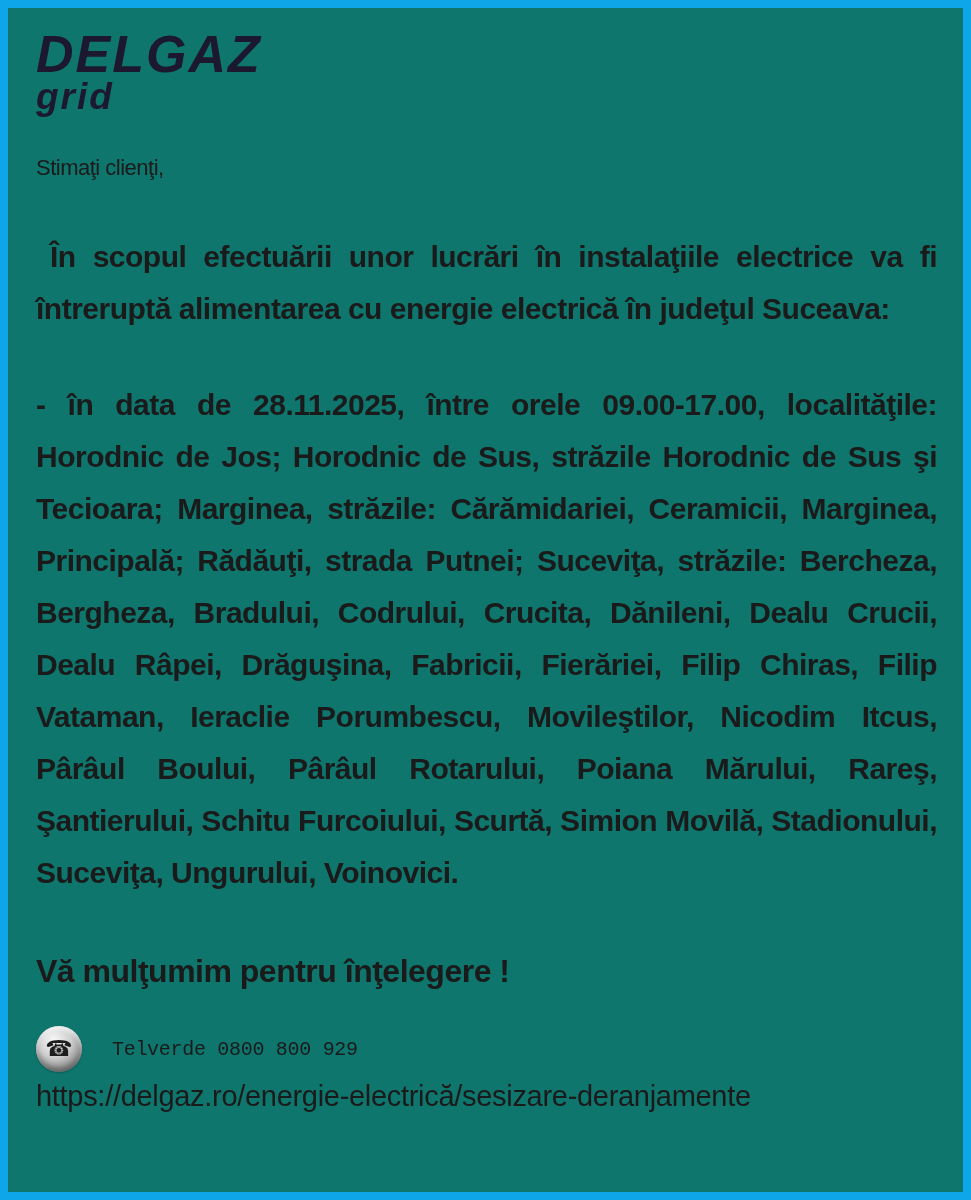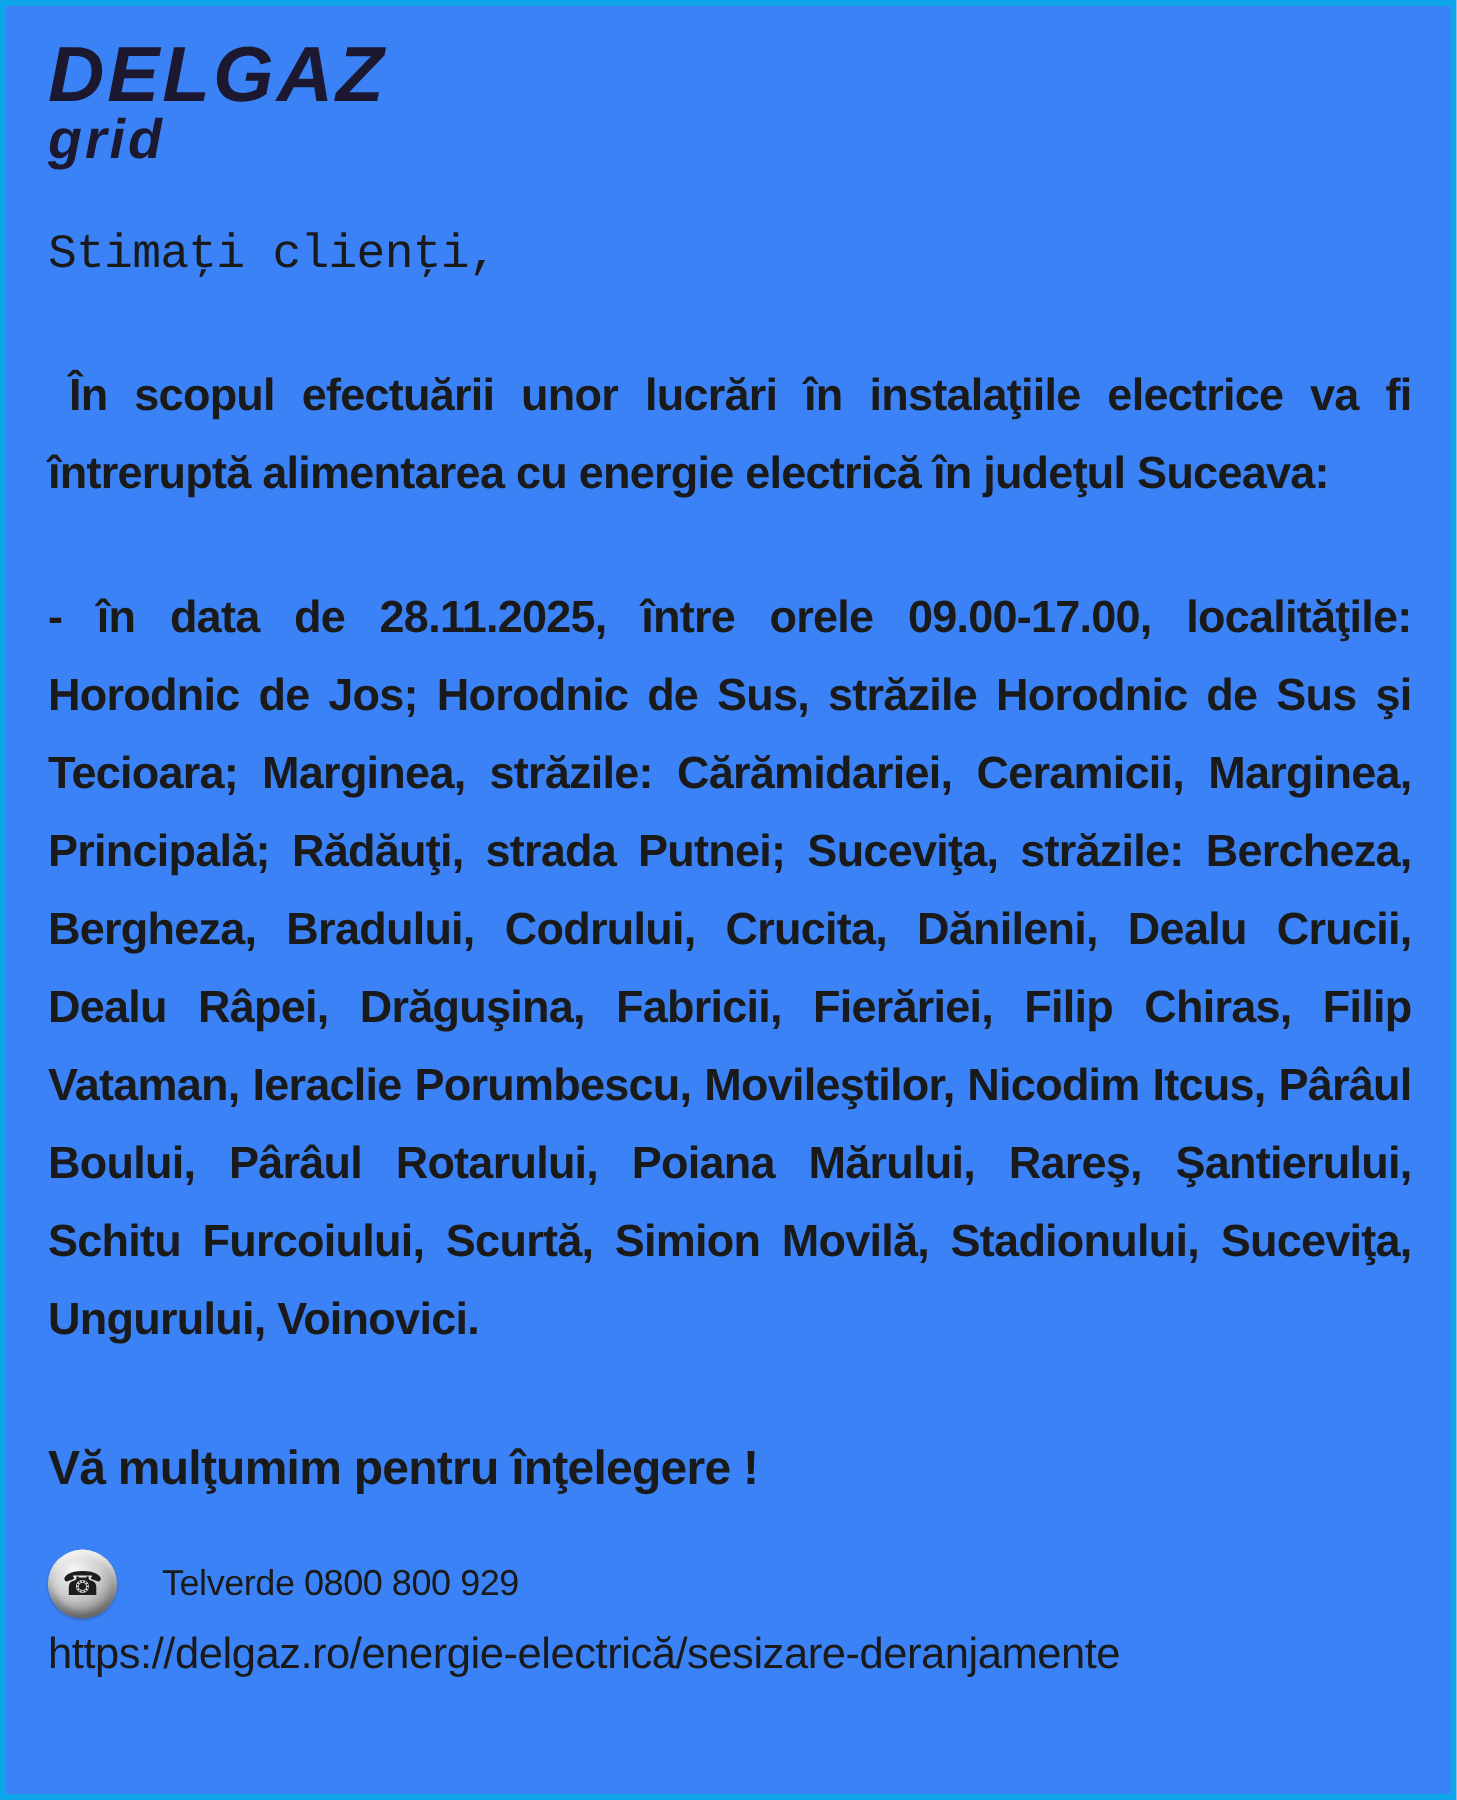--- a/index.html
+++ b/index.html
@@ -5,22 +5,22 @@
   html, body {
     margin: 0;
     padding: 0;
     background: #ffffff;
   }
   .page {
     position: relative;
     width: 971px;
     height: 1200px;
     box-sizing: border-box;
-    border: 4px solid #0ea5e9;
-    background: #3b82f6;
+    border: 8px solid #0ea5e9;
+    background: #0f766e;
     overflow: hidden;
     font-family: "Liberation Sans", sans-serif;
     color: #1a1a1a;
   }
   .content {
     padding: 0 26px 0 28px;
   }
   
   .logo {
     display: inline-block;
@@ -40,23 +40,22 @@
     font-weight: bold;
     font-style: italic;
     padding-right: 6px;
     margin-top: -2px;
     letter-spacing: 2px;
     line-height: 1;
   }
   
   .greeting {
     margin: 40px 0 0 0;
-    font-size: 32px;
+    font-size: 22px;
     letter-spacing: -0.5px;
-    font-family: Liberation Mono, monospace;
   }
   .para {
     margin: 0;
     font-size: 30px;
     line-height: 52px;
     letter-spacing: -0.5px;
     text-align: justify;
     font-weight: bold;
   }
   .intro {
@@ -86,22 +85,23 @@
     box-shadow: inset 0 -4px 6px rgba(0,0,0,0.35), inset 0 3px 4px rgba(255,255,255,0.85), 0 1px 2px rgba(0,0,0,0.25);
     display: inline-flex;
     align-items: center;
     justify-content: center;
     font-size: 22px;
     color: #1d1d1d;
     flex: 0 0 auto;
   }
   .phone-label {
     margin-left: 30px;
-    font-size: 24px;
+    font-size: 20px;
     letter-spacing: -0.3px;
+    font-family: Liberation Mono, monospace;
   }
   .url-line {
     margin: 8px 0 0 0;
     font-size: 29px;
     letter-spacing: -0.3px;
     color: #1a1a1a;
     text-decoration: none;
   }
 </style>
 </head>

